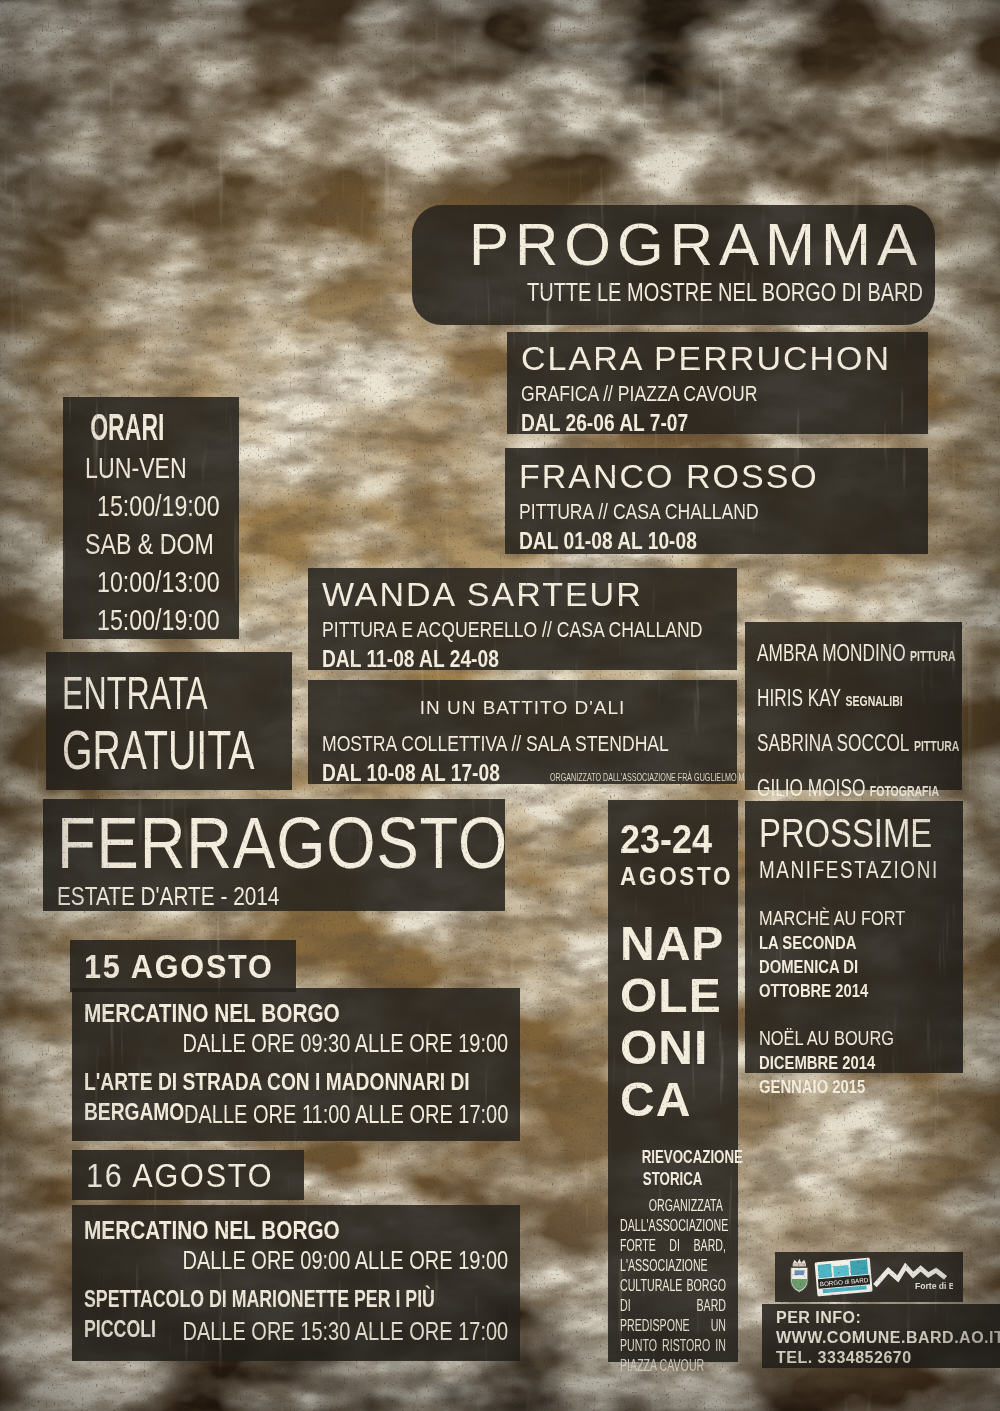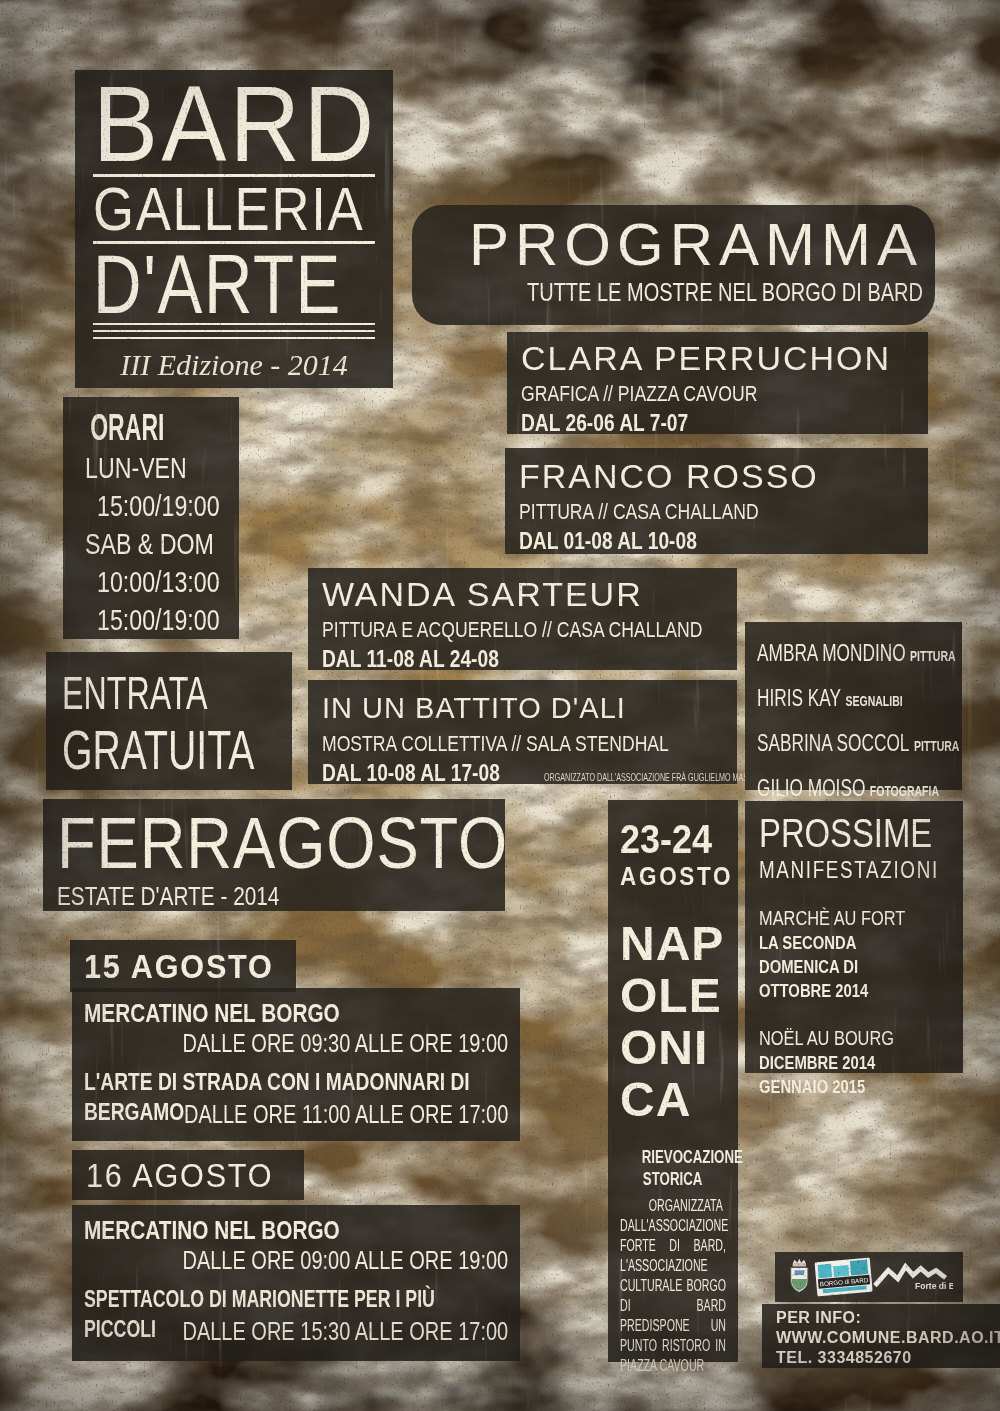--- a/index.html
+++ b/index.html
@@ -45,25 +45,25 @@
   .or-row .sq{transform:scaleX(.8);}
   .ml10{margin-left:10px;}.ml22{margin-left:22px;}
   
   .en1{font-size:46px;line-height:54px;transform:scaleX(.7);}
   .en2{font-size:56px;line-height:60px;transform:scaleX(.7);}
   
   .pg-t{font-size:60px;line-height:64px;letter-spacing:6px;}
   .pg-s{font-size:25px;line-height:30px;transform:scaleX(.8);}
   
   .sh-n{font-size:34px;line-height:44px;letter-spacing:2px;}
-  .sh-n.small{font-size:29px;letter-spacing:1px;}
+  .sh-n.small{font-size:19px;letter-spacing:1px;text-align:center;}
   .sh-d{font-size:22px;line-height:28px;transform:scaleX(.8);}
   .sh-dt{font-weight:bold;font-size:24px;line-height:30px;transform:scaleX(.8);}
   .sh-note{font-size:11px;color:#ded7c6;transform:scaleX(.65);}
-  .dtrow{display:flex;align-items:baseline;}
+  .dtrow{display:flex;align-items:baseline;gap:6px;}
   
   .ar-row{line-height:42px;white-space:nowrap;transform:scaleX(.75);transform-origin:0 50%;}
   .ar-n{font-size:23px;}
   .ar-c{font-size:14px;font-weight:bold;margin-left:6px;}
   
   .fe-t{font-size:72px;line-height:76px;letter-spacing:1px;transform:scaleX(.88);}
   .fe-s{font-size:26px;line-height:30px;transform:scaleX(.8);}
   .day{font-size:34px;line-height:40px;letter-spacing:2px;transform:scaleX(.9);}
   .ev-n{font-weight:bold;font-size:26px;line-height:30px;transform:scaleX(.8);}
   .ev-t{font-size:25px;line-height:30px;transform:scaleX(.8);}
@@ -109,33 +109,20 @@
       </filter>
       <filter id="streaks" x="0" y="0" width="100%" height="100%">
         <feTurbulence type="turbulence" baseFrequency="0.12 0.008" numOctaves="2" seed="5"></feTurbulence>
         <feColorMatrix type="matrix" values="0 0 0 0 0.85  0 0 0 0 0.8  0 0 0 0 0.68  0.9 0.9 0.9 0 -1.15"></feColorMatrix>
       </filter>
     </defs>
     <rect width="1000" height="1411" filter="url(#blotch)" opacity="0.9"></rect>
     <rect width="1000" height="1411" filter="url(#mottle)" opacity="0.55"></rect>
   </svg>
 
-  <div class="box" style="left:75px;top:70px;width:318px;height:318px;padding:10px 18px;">
-    <div><span class="sq t-bard">BARD</span></div>
-    <div class="rule"></div>
-    <div><span class="sq t-gall">GALLERIA</span></div>
-    <div class="rule"></div>
-    <div><span class="sq t-darte">D'ARTE</span></div>
-    <div>
-      <div class="rule3"></div>
-      <div class="rule3"></div>
-      <div class="rule3"></div>
-    </div>
-    <div class="t-ed center">III Edizione - 2014</div>
-  </div>
 
   <div class="box" style="left:63px;top:397px;width:176px;height:242px;padding:10px 12px;">
     <div class="or-h"><span class="sq" style="transform:scaleX(.8);font-weight:bold;">ORARI</span></div>
     <div class="or-row ml10"><span class="sq">LUN-VEN</span></div>
     <div class="or-row ml22"><span class="sq">15:00/19:00</span></div>
     <div class="or-row ml10"><span class="sq">SAB &amp; DOM</span></div>
     <div class="or-row ml22"><span class="sq">10:00/13:00</span></div>
     <div class="or-row ml22"><span class="sq">15:00/19:00</span></div>
   </div>
 

